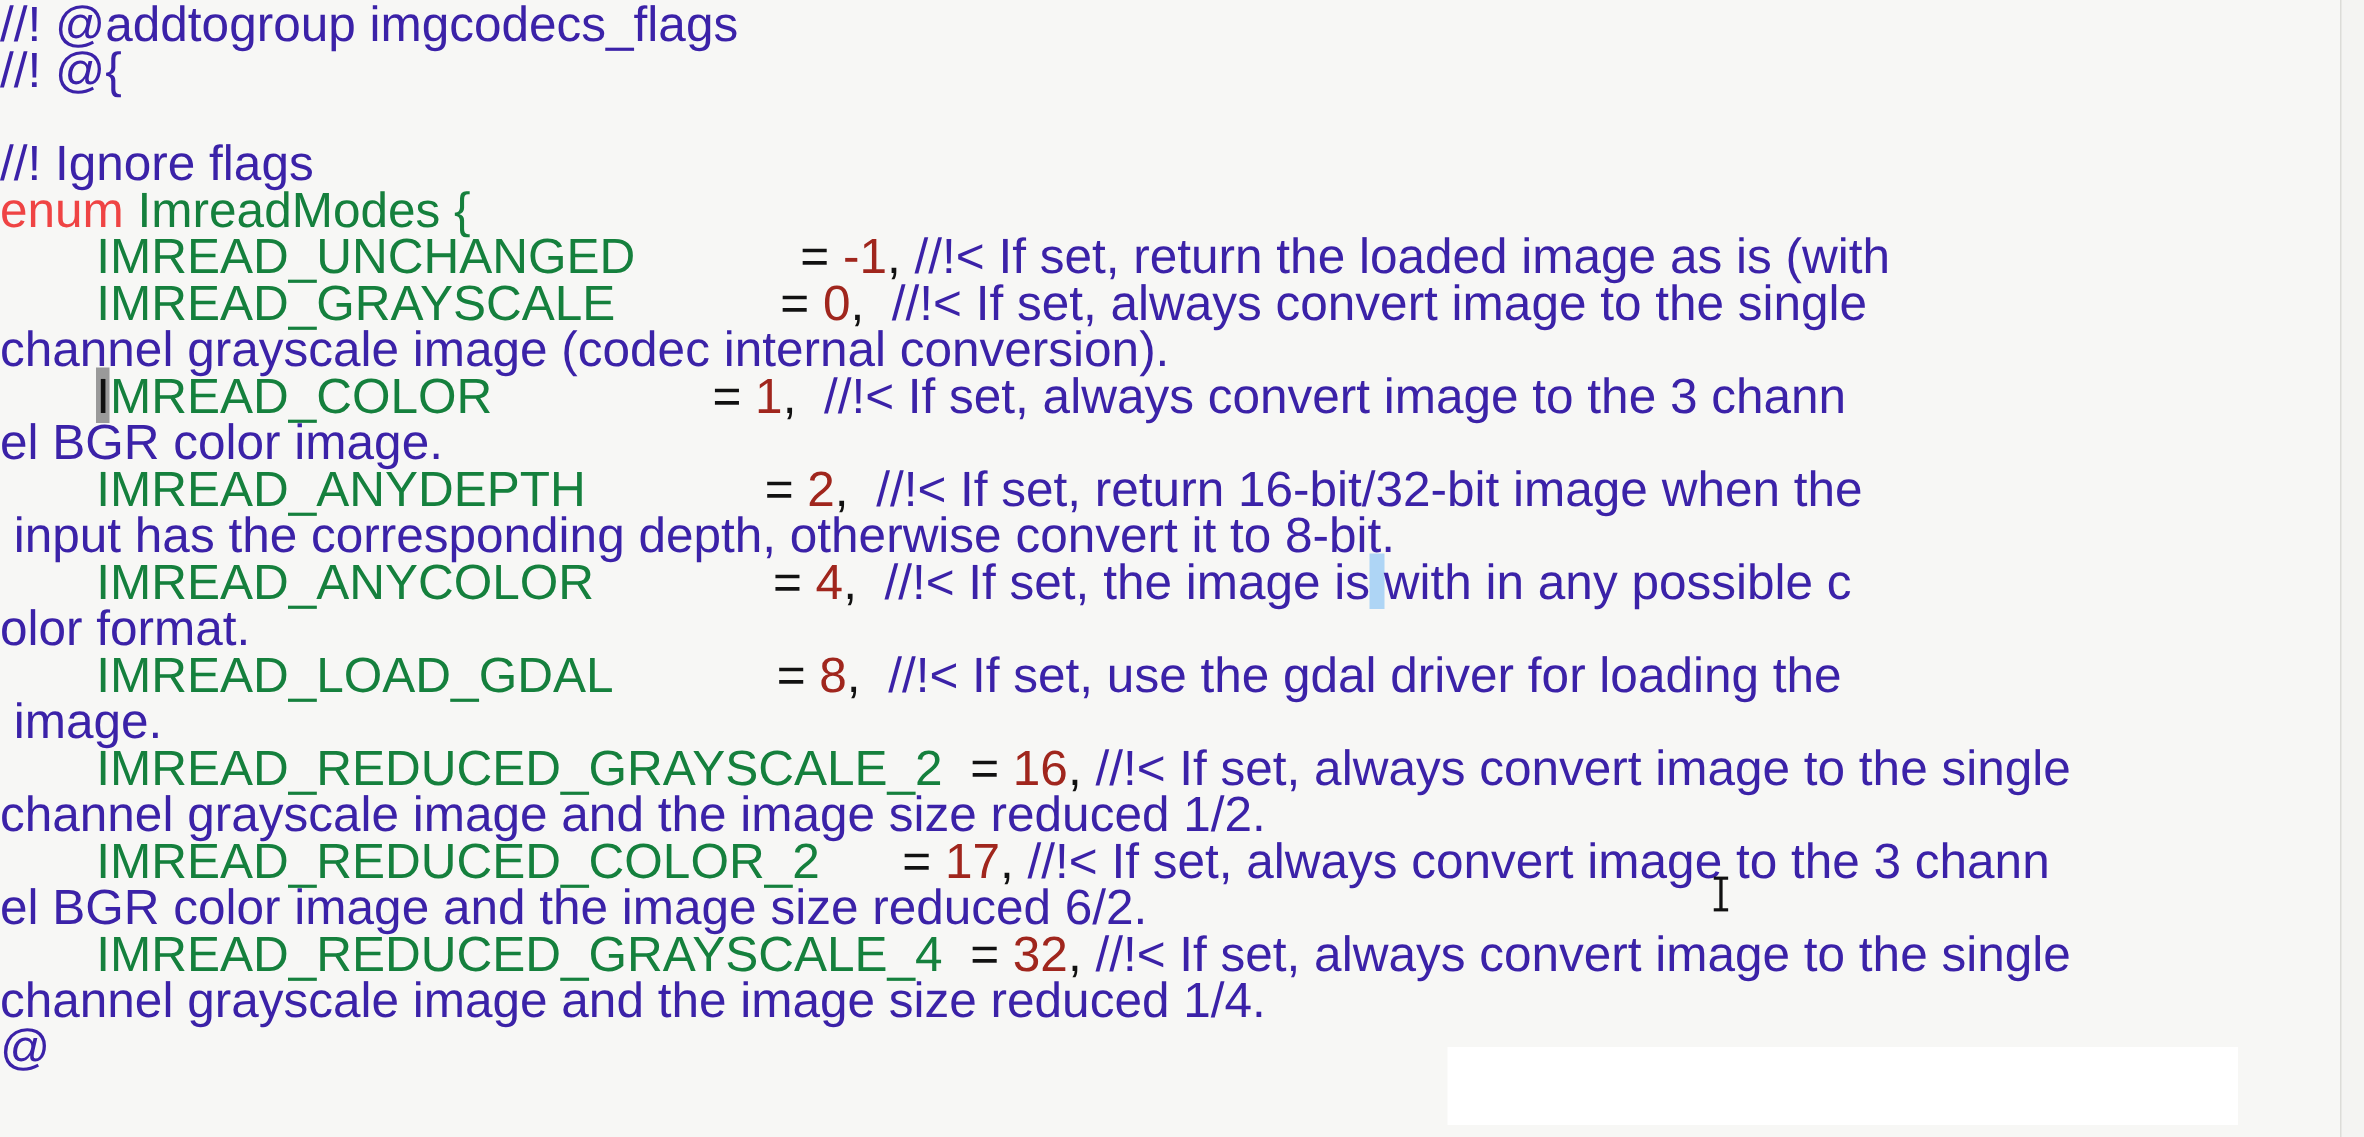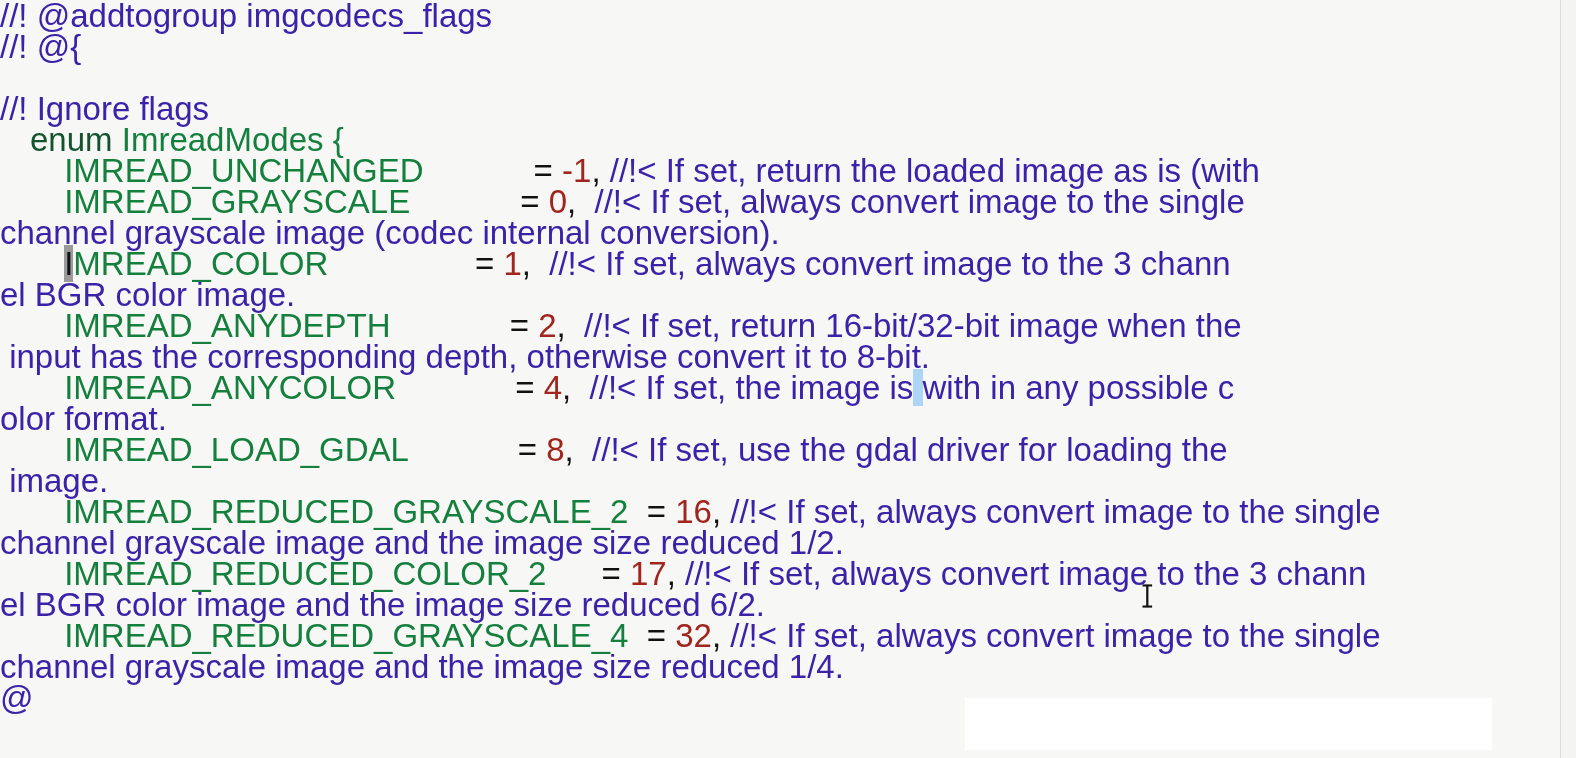--- a/index.html
+++ b/index.html
@@ -40,21 +40,21 @@
     line-height: 31px;
     font-size: 33px;
     letter-spacing: 0px;
     white-space: pre;
     font-family: Liberation Sans, sans-serif;
     color: #1a1a1a;
   }
 
   
   .tok-comment  { color: #3b22a8; }
-  .tok-keyword  { color: #14532d; padding-left: 30px; }
+  .tok-keyword  { color: #ef4444; }
   .tok-ident    { color: #15803d; }
   .tok-number   { color: #a0261d; }
   .tok-punct    { color: #111111; }
 
   
   .caret-block {
     background: #9a9a9a;
     color: #111111;
   }
 

